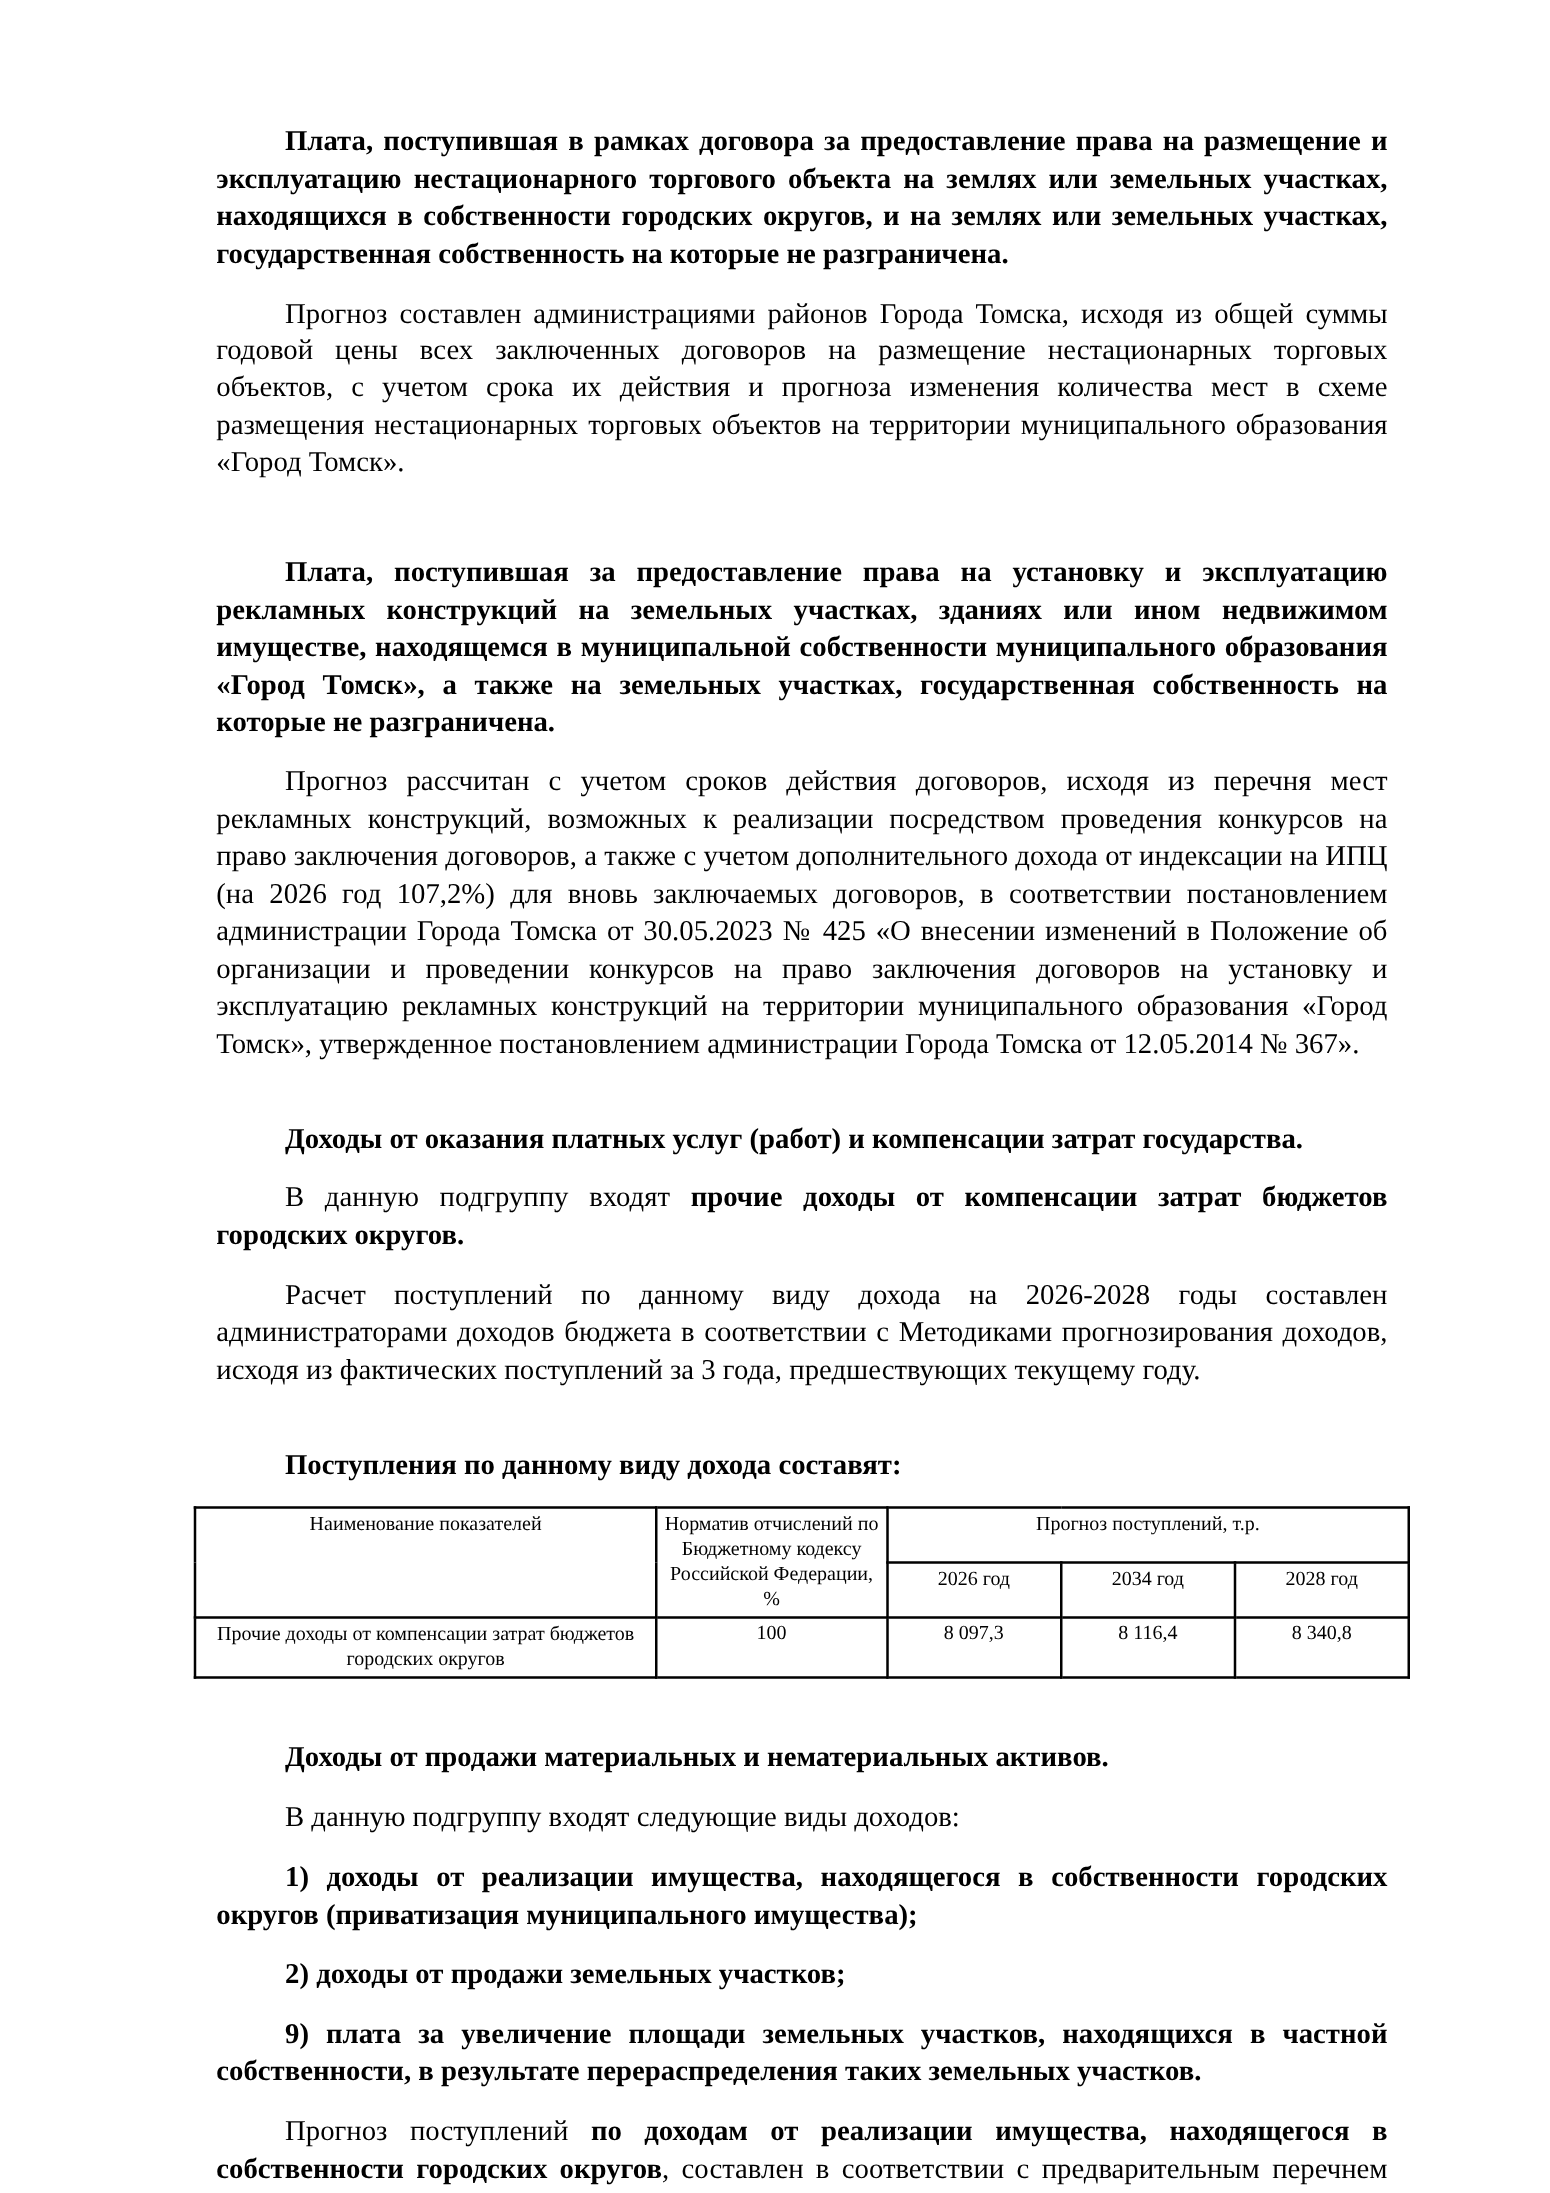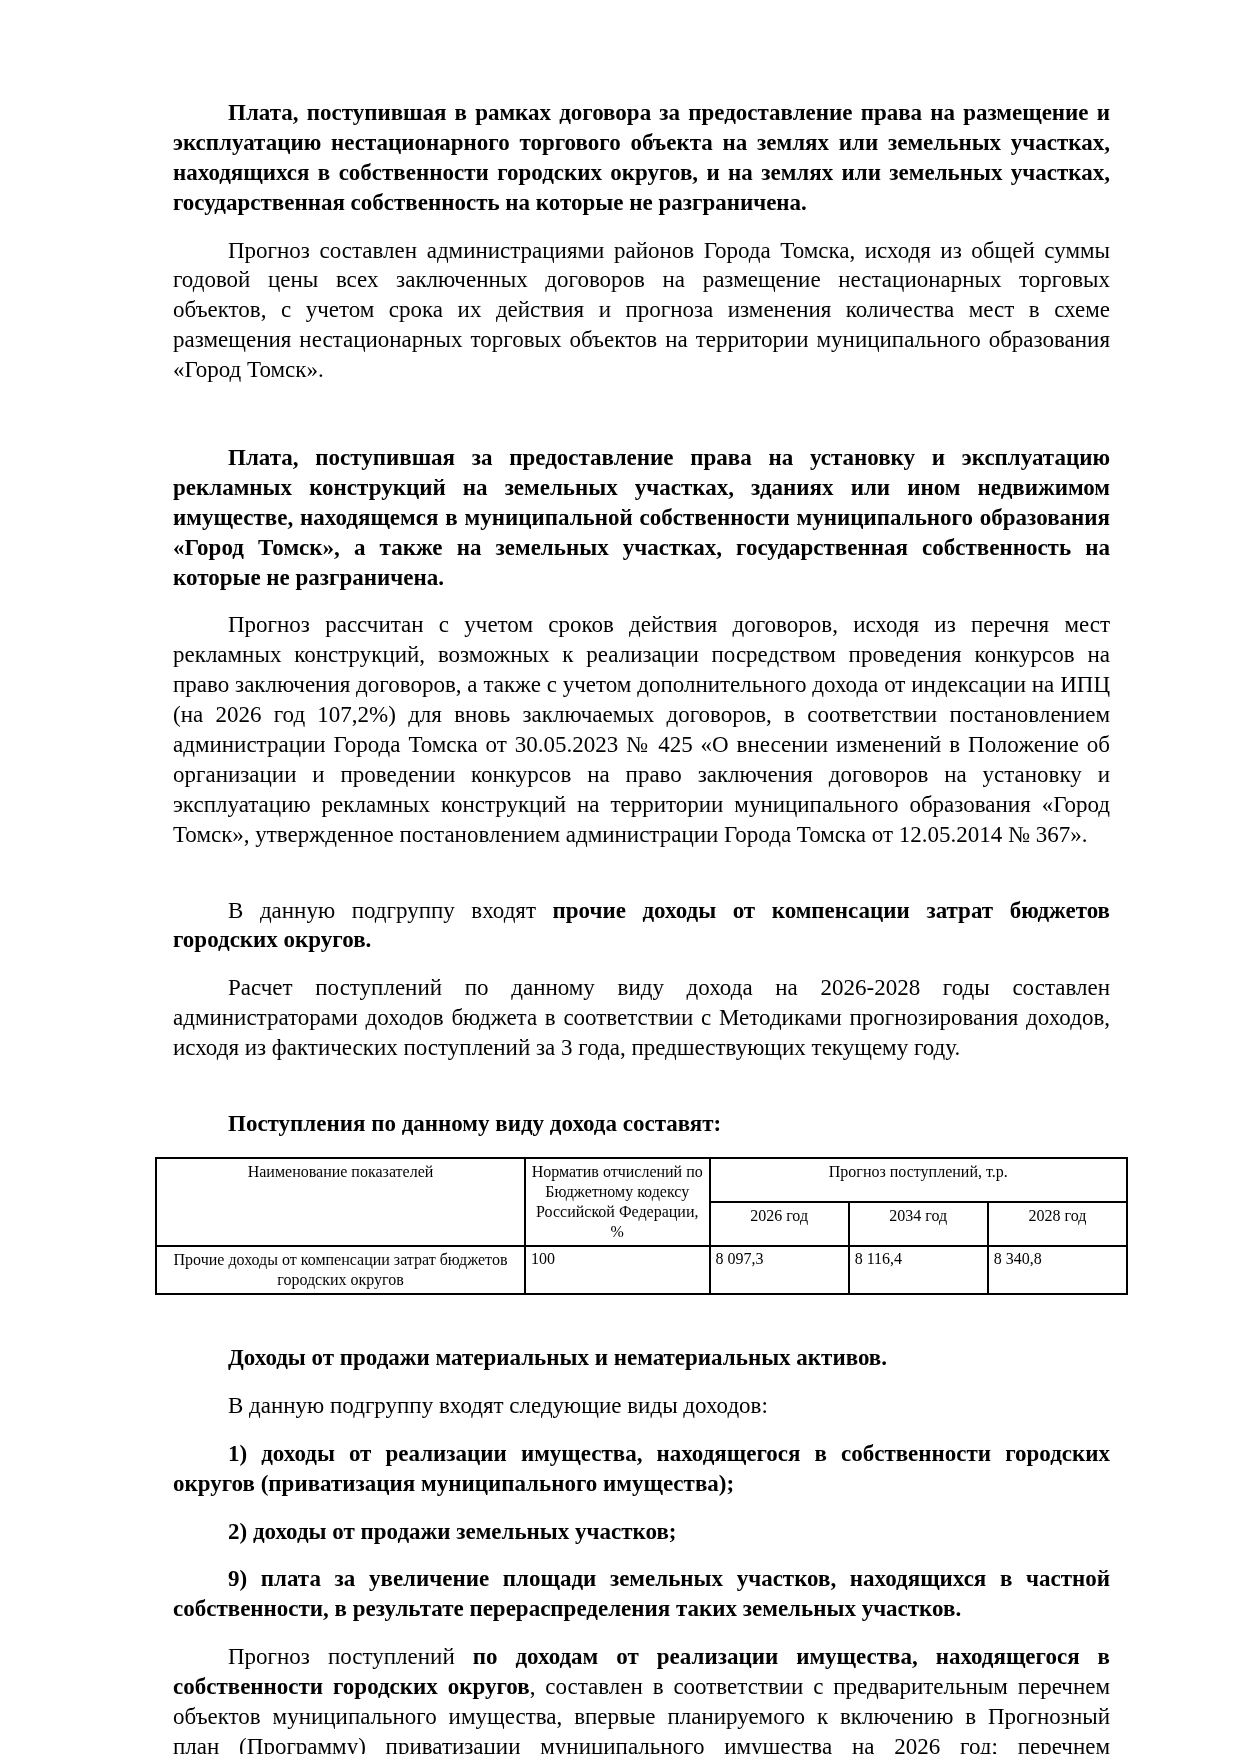--- a/index.html
+++ b/index.html
@@ -55,20 +55,21 @@
     font-weight: bold;
     text-align: center;
     line-height: 1.25;
   }
   .cell-name {
     text-align: center;
     line-height: 1.25;
     padding-left: 8px;
   }
   .cell-num {
+    text-align: center;
   }
   .col-name { width: 38%; }
   .col-norm { width: 19%; }
   .col-year { width: 14.33%; }
 
   .page-number {
     position: absolute;
     right: 112px;
     bottom: 41px;
     font-size: 17px;
@@ -84,20 +85,21 @@
   <p class="indent">Прогноз составлен администрациями районов Города Томска,  исходя из общей суммы годовой цены всех заключенных договоров на размещение нестационарных торговых объектов, с учетом срока их действия и прогноза изменения количества мест в схеме размещения нестационарных торговых объектов на территории муниципального образования «Город Томск».</p>
 
   <div class="spacer-md"></div>
 
   <p class="indent bold">Плата, поступившая за предоставление права на установку и эксплуатацию рекламных конструкций на земельных участках, зданиях или ином недвижимом имуществе, находящемся в муниципальной собственности муниципального образования «Город Томск», а также на земельных участках, государственная собственность на которые не разграничена.</p>
 
   <p class="indent">Прогноз рассчитан с учетом сроков действия договоров, исходя из перечня мест рекламных конструкций, возможных к реализации посредством проведения конкурсов на право заключения договоров, а также с учетом дополнительного дохода от индексации на ИПЦ (на 2026 год 107,2%) для вновь заключаемых договоров, в соответствии постановлением администрации Города Томска от 30.05.2023  № 425 «О внесении изменений в Положение об организации и проведении конкурсов на право заключения договоров на установку и эксплуатацию рекламных конструкций на территории муниципального образования «Город Томск», утвержденное постановлением администрации Города Томска от 12.05.2014 № 367».</p>
 
   <div class="spacer-sm"></div>
 
+  <p class="indent bold">Доходы от оказания платных услуг (работ) и компенсации затрат государства.</p>
 
   <p class="indent"><span>В данную подгруппу входят </span><span class="bold">прочие доходы от компенсации затрат бюджетов городских округов.</span></p>
 
   <p class="indent">Расчет поступлений по данному виду дохода на 2026-2028 годы составлен администраторами доходов бюджета в соответствии с Методиками прогнозирования доходов, исходя из фактических поступлений за 3 года, предшествующих текущему году.</p>
 
   <div class="spacer-sm"></div>
 
   <p class="indent bold">Поступления по данному виду дохода составят:</p>
 
   <table class="data-table">

